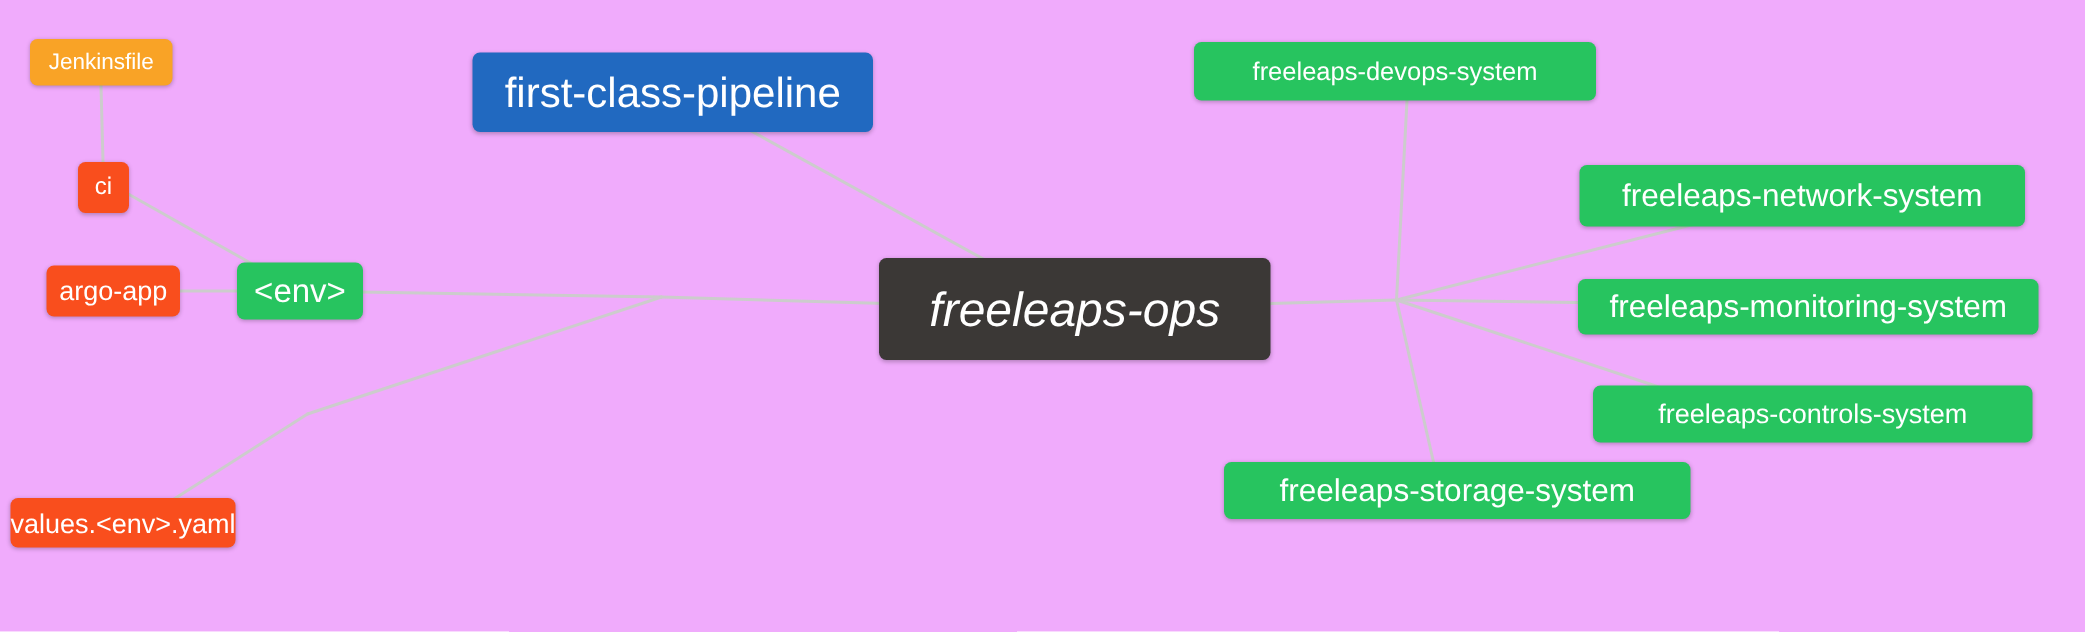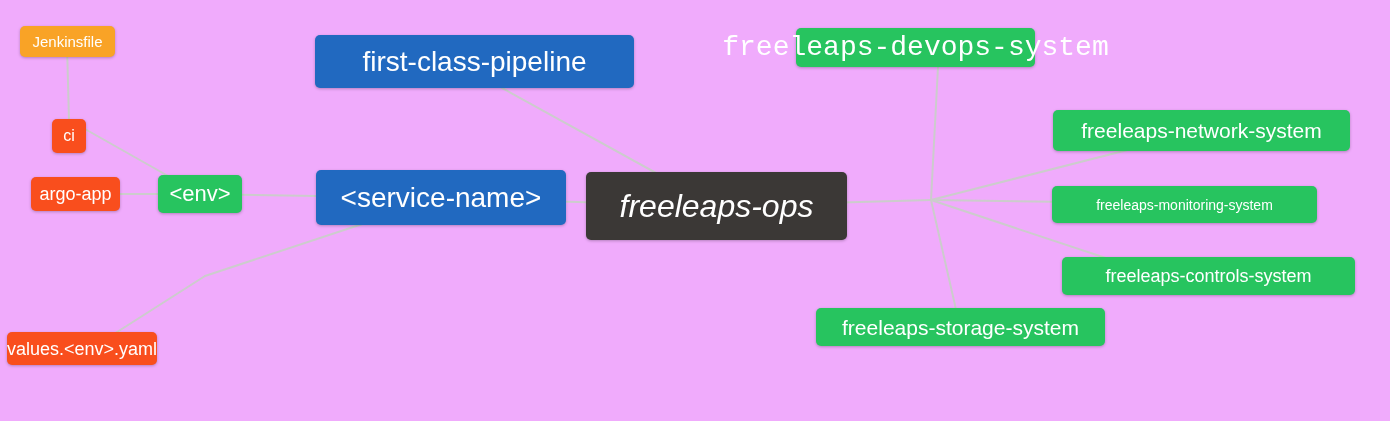--- a/index.html
+++ b/index.html
@@ -46,39 +46,38 @@
     <line x1="716" y1="206" x2="931" y2="200" stroke-width="2" stroke-linecap="round" stroke="#CCCCCC"></line>
     <line x1="931" y1="200" x2="939" y2="48" stroke-width="2" stroke-linecap="round" stroke="#CCCCCC"></line>
     <line x1="931" y1="200" x2="1202" y2="131" stroke-width="2" stroke-linecap="round" stroke="#CCCCCC"></line>
     <line x1="931" y1="200" x2="1213" y2="204" stroke-width="2" stroke-linecap="round" stroke="#CCCCCC"></line>
     <line x1="931" y1="200" x2="1130" y2="266" stroke-width="2" stroke-linecap="round" stroke="#CCCCCC"></line>
     <line x1="931" y1="200" x2="960" y2="327" stroke-width="2" stroke-linecap="round" stroke="#CCCCCC"></line>
   </svg>
 
   <div class="node amber" style="left:20px;top:26px;width:95px;height:31px;font-size:15px;">Jenkinsfile</div>
 
-  <div class="node red" style="left:52px;top:119px;width:34px;height:34px;font-size:16px;">ci</div>
+  <div class="node red" style="left:52px;top:108px;width:34px;height:34px;font-size:16px;">ci</div>
 
   <div class="node red" style="left:31px;top:177px;width:89px;height:34px;font-size:18px;">argo-app</div>
 
   <div class="node green" style="left:158px;top:175px;width:84px;height:38px;font-size:22px;text-align:center;">&lt;env&gt;</div>
 
 
   <div class="node red" style="left:7px;top:332px;width:150px;height:33px;font-size:18px;">values.&lt;env&gt;.yaml</div>
 
-  <div class="node blue" style="left:315px;top:35px;width:319px;height:53px;font-size:28px;">first-class-pipeline</div>
+  <div class="node blue" style="left:315px;top:35px;width:267px;height:53px;font-size:28px;">first-class-pipeline</div>
 
-  <div class="node blue" style="left:316px;top:170px;width:250px;height:55px;font-size:28px;">&lt;service-name&gt;</div>
 
   <div class="node dark" style="left:586px;top:172px;width:261px;height:68px;font-size:32px;font-style:italic;">freeleaps-ops</div>
 
 
-  <div class="node green" style="left:796px;top:28px;width:239px;height:39px;font-size:28px;font-family:Liberation Mono, monospace;">freeleaps-devops-system</div>
+  <div class="node green" style="left:796px;top:28px;width:268px;height:39px;font-size:17px;">freeleaps-devops-system</div>
 
   <div class="node green" style="left:1053px;top:110px;width:297px;height:41px;font-size:21px;">freeleaps-network-system</div>
 
-  <div class="node green" style="left:1052px;top:186px;width:265px;height:37px;font-size:14px;">freeleaps-monitoring-system</div>
+  <div class="node green" style="left:1052px;top:186px;width:307px;height:37px;font-size:21px;">freeleaps-monitoring-system</div>
 
   <div class="node green" style="left:1062px;top:257px;width:293px;height:38px;font-size:18px;">freeleaps-controls-system</div>
 
-  <div class="node green" style="left:816px;top:308px;width:289px;height:38px;font-size:21px;">freeleaps-storage-system</div>
+  <div class="node green" style="left:816px;top:308px;width:311px;height:38px;font-size:21px;">freeleaps-storage-system</div>
 
 </div>
 
 </body></html>

